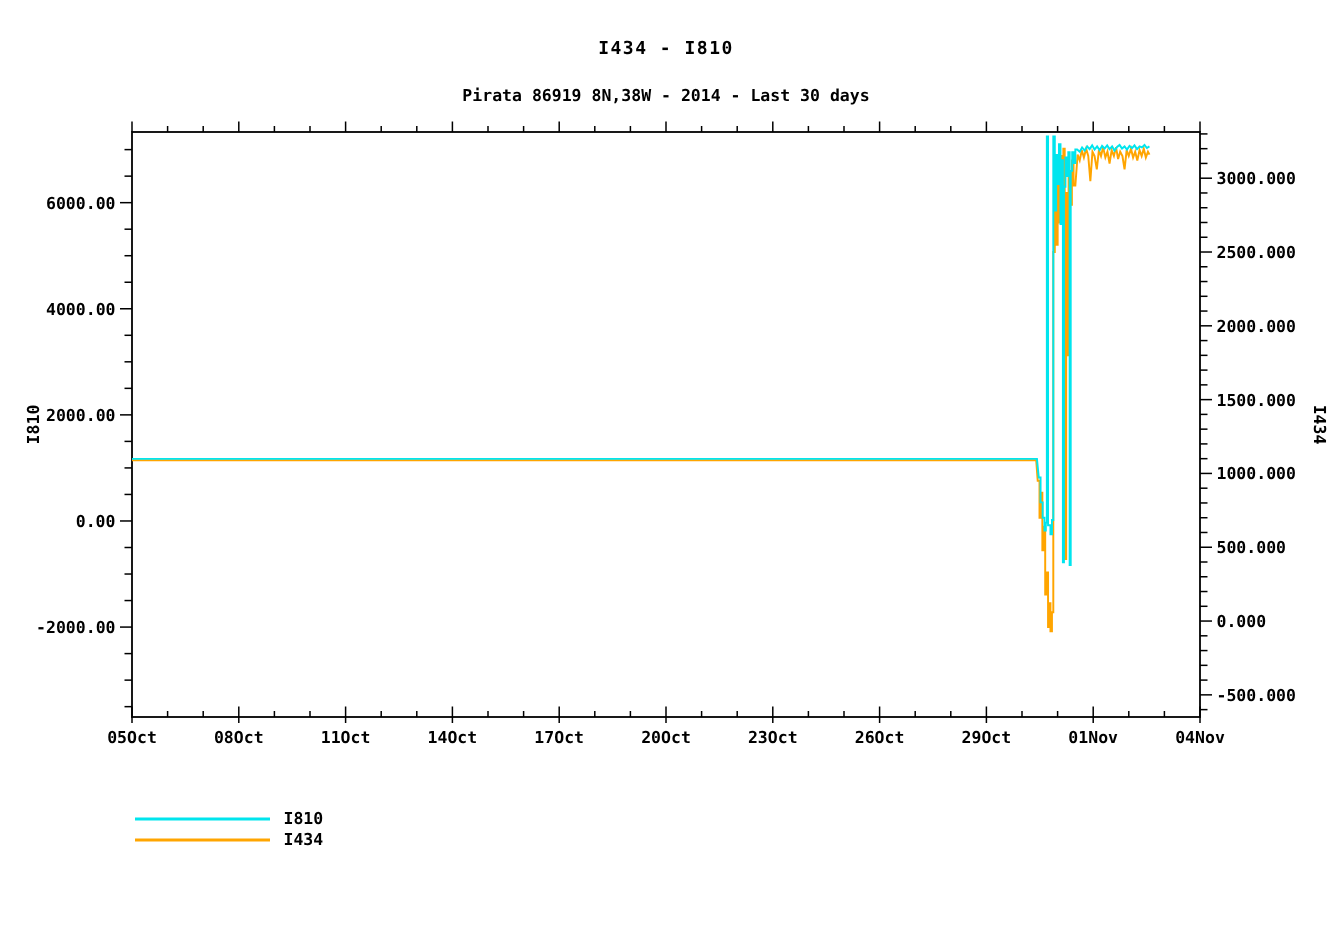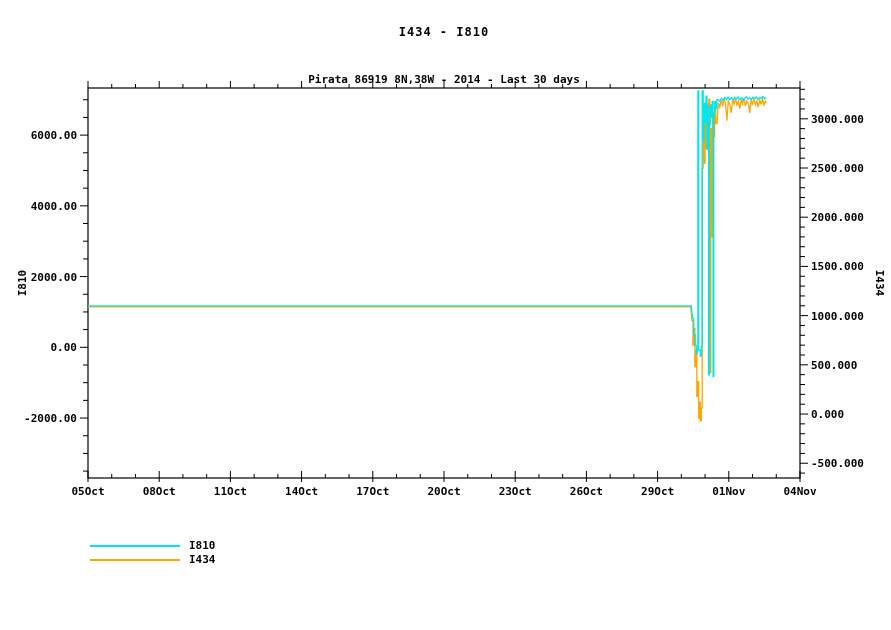--- a/index.html
+++ b/index.html
@@ -6,21 +6,21 @@
   .page{
     position:relative;width:891px;height:630px;background:#ffffff;overflow:hidden;
     font-family:"DejaVu Sans Mono","Liberation Mono",monospace;color:#000;
   }
   .chart-title{
     position:absolute;top:25px;left:0;width:888px;text-align:center;
     font-size:12px;font-weight:bold;letter-spacing:1px;
   }
   .chart-subtitle{
     position:absolute;top:57px;left:0;width:888px;text-align:center;
-    font-size:11px;font-weight:bold;margin-top:16px;
+    font-size:11px;font-weight:bold;
   }
   svg{position:absolute;top:0;left:0;}
   .legend{position:absolute;left:90px;top:539px;}
   .legend-row{display:flex;align-items:center;height:14px;}
   .legend-line{display:inline-block;width:90px;height:2px;background:#000;}
   .legend-label{margin-left:9px;font-size:11px;font-weight:bold;line-height:12px;}
 </style>
 </head>
 <body>
 

